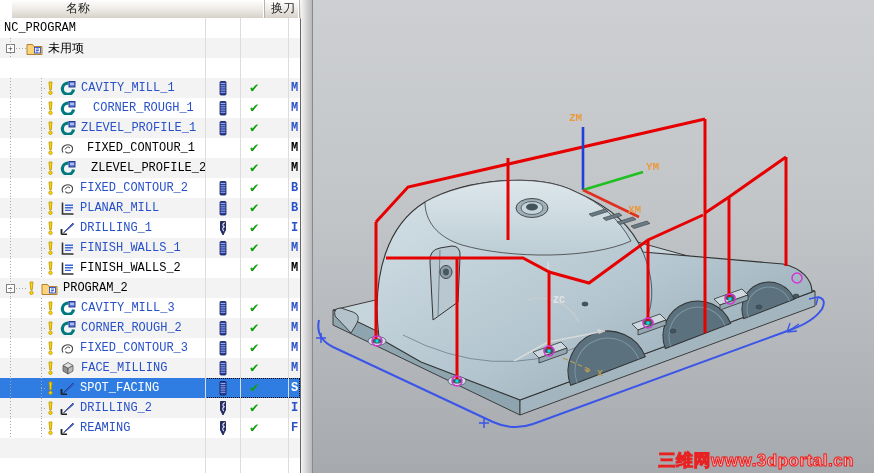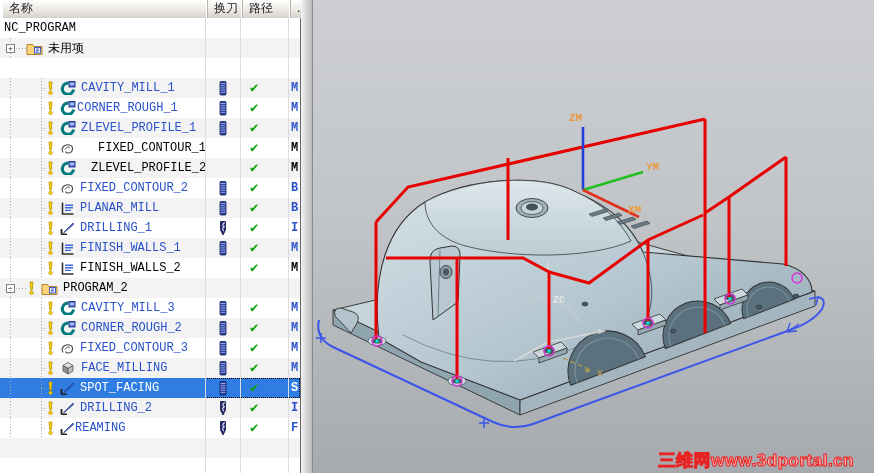--- a/index.html
+++ b/index.html
@@ -1,22 +1,22 @@
 <!DOCTYPE html>
 <html><head>
 <meta charset="utf-8">
 <style>
   html,body{margin:0;padding:0;background:#888;}
   #app{position:relative;width:874px;height:473px;overflow:hidden;
        font-family:"Liberation Sans",sans-serif;background:#fff;user-select:none;}
   
   #tree-panel{position:absolute;left:0;top:0;width:301px;height:473px;background:#fff;
               border-right:1px solid #666;box-sizing:border-box;}
-  #tree-header{position:absolute;left:3px;top:0;width:300px;height:18px;display:flex;
-               background:linear-gradient(#ffffff,#ece9e4 55%,#d6d2ca);border-bottom:1px solid #9a9a9a;}
+  #tree-header{position:absolute;left:12px;top:0;width:300px;height:18px;display:flex;
+               background:linear-gradient(#ffffff,#ece9e4 55%,#d6d2ca);border-bottom:1px solid #9a9a9a;padding-left:48px;}
   .hcell{height:18px;line-height:17px;font-size:12px;color:#222;box-sizing:border-box;
          border-right:1px solid #b6b2aa;box-shadow:inset -1px 0 0 #fff;padding-left:6px;white-space:nowrap;overflow:hidden;}
   #rows{position:absolute;left:0;top:18px;width:300px;height:455px;overflow:hidden;
         font-family:"Liberation Mono",monospace;font-size:12px;}
   .row{position:relative;height:20px;display:flex;align-items:center;background:#fff;}
   .row.stripe{background:#f3f3f3;}
   .row.sel .namecell,.row.sel .toolcell,.row.sel .pathcell,.row.sel .lettercell{background:#2f7de2;}
   .row.sel{outline:1px dotted #000;outline-offset:-1px;}
   .namecell{position:relative;width:205px;height:20px;display:flex;align-items:center;box-sizing:border-box;}
   .toolcell{width:35px;height:20px;display:flex;align-items:center;justify-content:center;box-sizing:border-box;}
@@ -146,21 +146,21 @@
               </svg>
             </span>
             <span style="margin-left:5px"></span>
             <span class="icon">
               <svg width="16" height="14" viewBox="0 0 16 14">
                 <path d="M13.5 8.5A5.6 5.6 0 1 1 8.5 2.2" fill="none" stroke="#007a7e" stroke-width="3.2"></path>
                 <rect x="9" y="0.5" width="6" height="5.5" fill="#5e7ee0" stroke="#1c2f80" stroke-width="0.9"></rect>
                 <path d="M10 3h4" stroke="#fff" stroke-width="1"></path>
               </svg>
             </span>
-            <span class="lbl link" style="margin-left:1px">CORNER_ROUGH_1</span>
+            <span class="lbl link" style="margin-left:17px">CORNER_ROUGH_1</span>
           </div>
           <div class="toolcell">
             <span class="icon">
               <svg width="10" height="15" viewBox="0 0 10 15">
                 <rect x="2" y="0.5" width="6" height="13.5" rx="1" fill="#2a3f95" stroke="#101c50" stroke-width="0.8"></rect>
                 <path d="M2.5 2.5h5M2.5 4.7h5M2.5 6.9h5M2.5 9.1h5M2.5 11.3h5" stroke="#93a7ee" stroke-width="1"></path>
               </svg>
             </span>
           </div>
           <div class="pathcell">
@@ -219,21 +219,21 @@
                 <circle cx="4.5" cy="11.8" r="1.7" fill="#ffd800" stroke="#b89000" stroke-width="0.8"></circle>
               </svg>
             </span>
             <span style="margin-left:5px"></span>
             <span class="icon">
               <svg width="15" height="13" viewBox="0 0 15 13">
                 <path d="M3 10.5Q1 7 3.5 4.5Q6 2 9.5 3Q13 4 12.5 7.5Q12 10.5 9 11Q6.5 11.4 5.5 9.5" fill="#fff" stroke="#444" stroke-width="1.1"></path>
                 <path d="M5 7.5Q7.5 3.5 10 6" fill="none" stroke="#444" stroke-width="1"></path>
               </svg>
             </span>
-            <span class="lbl plain" style="margin-left:23px">FIXED_CONTOUR_1</span>
+            <span class="lbl plain" style="margin-left:12px">FIXED_CONTOUR_1</span>
           </div>
           <div class="toolcell"></div>
           <div class="pathcell">
             <span class="chk">✔</span>
           </div>
           <div class="lettercell">
             <span class="letter plain">M</span>
           </div>
         </div>
         <div class="row stripe">
@@ -696,21 +696,21 @@
                 <circle cx="4.5" cy="11.8" r="1.7" fill="#ffd800" stroke="#b89000" stroke-width="0.8"></circle>
               </svg>
             </span>
             <span style="margin-left:5px"></span>
             <span class="icon">
               <svg width="15" height="13" viewBox="0 0 15 13">
                 <path d="M1.5 12.5V7M1.5 12.5H7" stroke="#222" stroke-width="1.8" fill="none"></path>
                 <path d="M13 1L6 8l-2.5 3 3-2.5L13.5 2.5Z" fill="#4a6ee0" stroke="#1c2f80" stroke-width="0.7"></path>
               </svg>
             </span>
-            <span class="lbl link" style="">REAMING</span>
+            <span class="lbl link" style="margin-left:5px">REAMING</span>
           </div>
           <div class="toolcell">
             <span class="icon">
               <svg width="10" height="15" viewBox="0 0 10 15">
                 <path d="M2.5 0.5h5V9L5 14 2.5 9Z" fill="#252f6e" stroke="#0d1340" stroke-width="0.8"></path>
                 <path d="M6.8 1.5Q3.2 3.8 6.2 5.8Q3.4 7.8 5.8 10" fill="none" stroke="#e8ecff" stroke-width="1.1"></path>
               </svg>
             </span>
           </div>
           <div class="pathcell">

